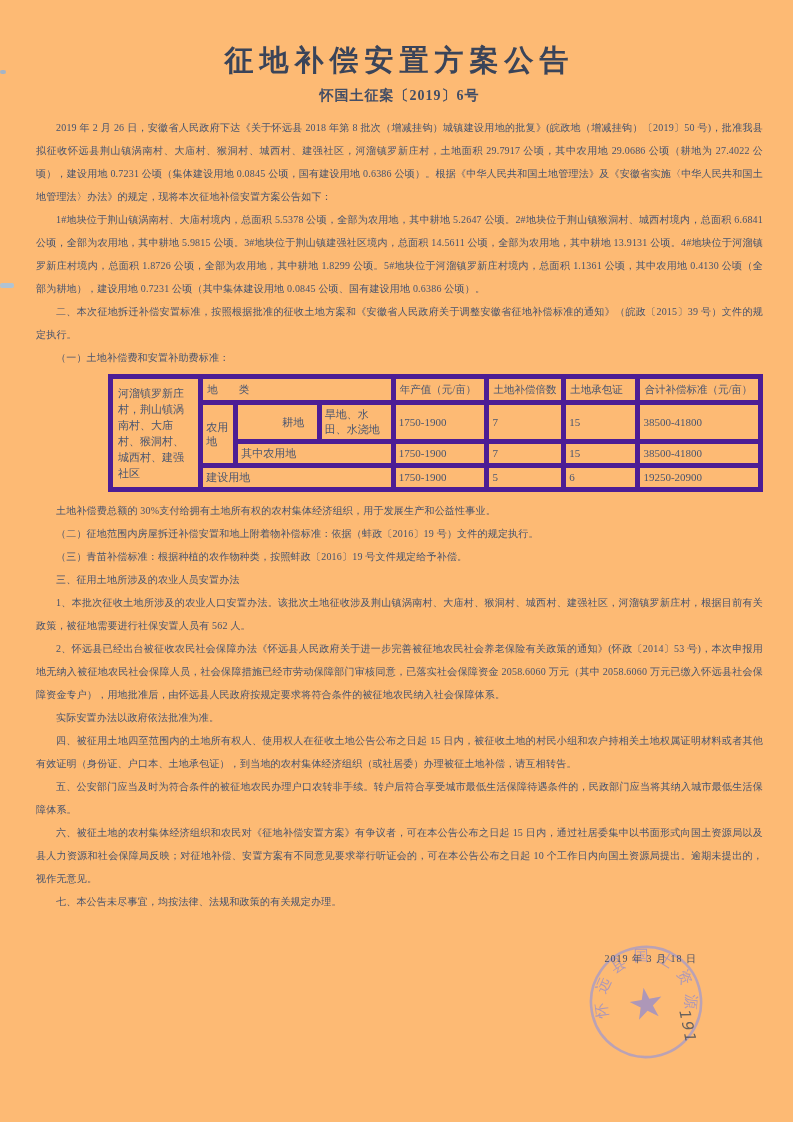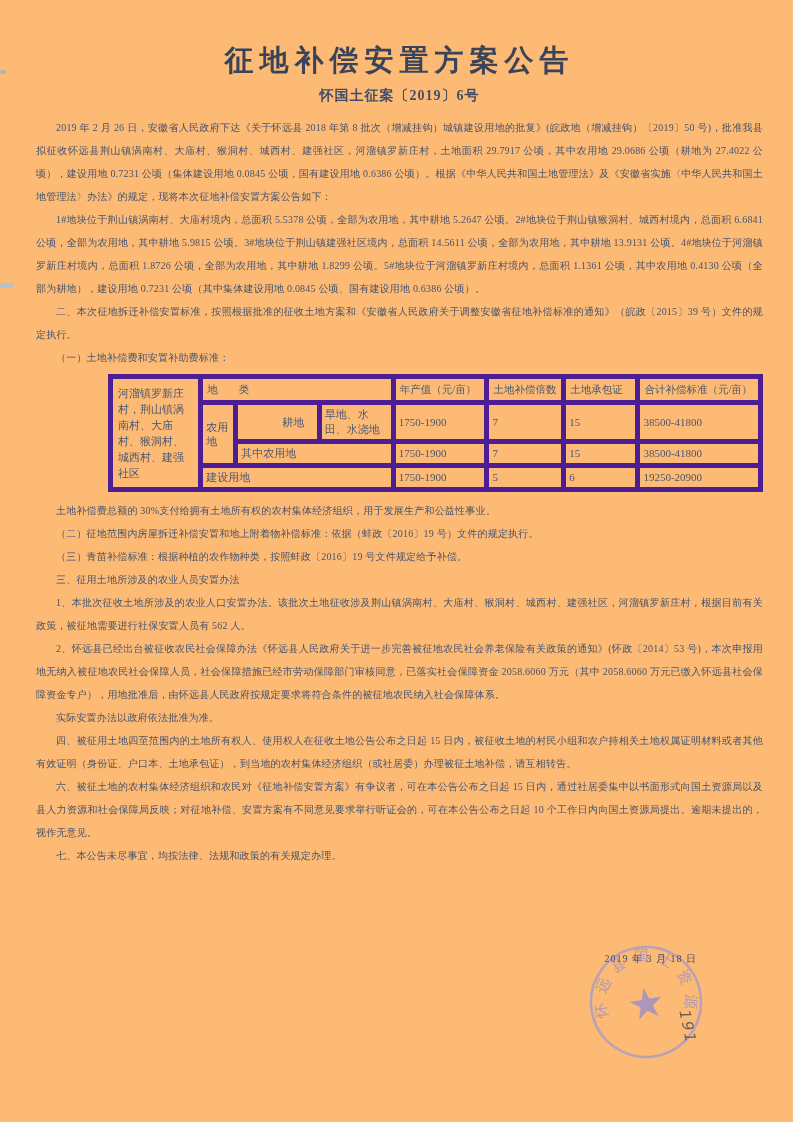--- a/index.html
+++ b/index.html
@@ -110,20 +110,21 @@
       </table>
 
     <p>土地补偿费总额的 30%支付给拥有土地所有权的农村集体经济组织，用于发展生产和公益性事业。</p>
     <p>（二）征地范围内房屋拆迁补偿安置和地上附着物补偿标准：依据（蚌政〔2016〕19 号）文件的规定执行。</p>
     <p>（三）青苗补偿标准：根据种植的农作物种类，按照蚌政〔2016〕19 号文件规定给予补偿。</p>
     <p>三、征用土地所涉及的农业人员安置办法</p>
     <p>1、本批次征收土地所涉及的农业人口安置办法。该批次土地征收涉及荆山镇涡南村、大庙村、猴洞村、城西村、建强社区，河溜镇罗新庄村，根据目前有关政策，被征地需要进行社保安置人员有 562 人。</p>
     <p>2、怀远县已经出台被征收农民社会保障办法《怀远县人民政府关于进一步完善被征地农民社会养老保险有关政策的通知》(怀政〔2014〕53 号)，本次申报用地无纳入被征地农民社会保障人员，社会保障措施已经市劳动保障部门审核同意，已落实社会保障资金 2058.6060 万元（其中 2058.6060 万元已缴入怀远县社会保障资金专户），用地批准后，由怀远县人民政府按规定要求将符合条件的被征地农民纳入社会保障体系。</p>
     <p>实际安置办法以政府依法批准为准。</p>
     <p>四、被征用土地四至范围内的土地所有权人、使用权人在征收土地公告公布之日起 15 日内，被征收土地的村民小组和农户持相关土地权属证明材料或者其他有效证明（身份证、户口本、土地承包证），到当地的农村集体经济组织（或社居委）办理被征土地补偿，请互相转告。</p>
+    <p>五、公安部门应当及时为符合条件的被征地农民办理户口农转非手续。转户后符合享受城市最低生活保障待遇条件的，民政部门应当将其纳入城市最低生活保障体系。</p>
     <p>六、被征土地的农村集体经济组织和农民对《征地补偿安置方案》有争议者，可在本公告公布之日起 15 日内，通过社居委集中以书面形式向国土资源局以及县人力资源和社会保障局反映；对征地补偿、安置方案有不同意见要求举行听证会的，可在本公告公布之日起 10 个工作日内向国土资源局提出。逾期未提出的，视作无意见。</p>
     <p>七、本公告未尽事宜，均按法律、法规和政策的有关规定办理。</p>
   </div>
 
   <div class="date-line">2019 年 3 月 18 日</div>
 
   <svg class="seal" viewBox="0 0 120 120" xmlns="http://www.w3.org/2000/svg">
     <circle cx="60" cy="60" r="55" fill="none" stroke="#a89bc6" stroke-width="2.6" opacity="0.9"></circle>
     <path id="sealArcPath" d="M 22 71 A 40 40 0 1 1 98 71" fill="none"></path>
     <text font-size="15" fill="#a293c2" letter-spacing="7.5" font-family="Liberation Serif, serif">

